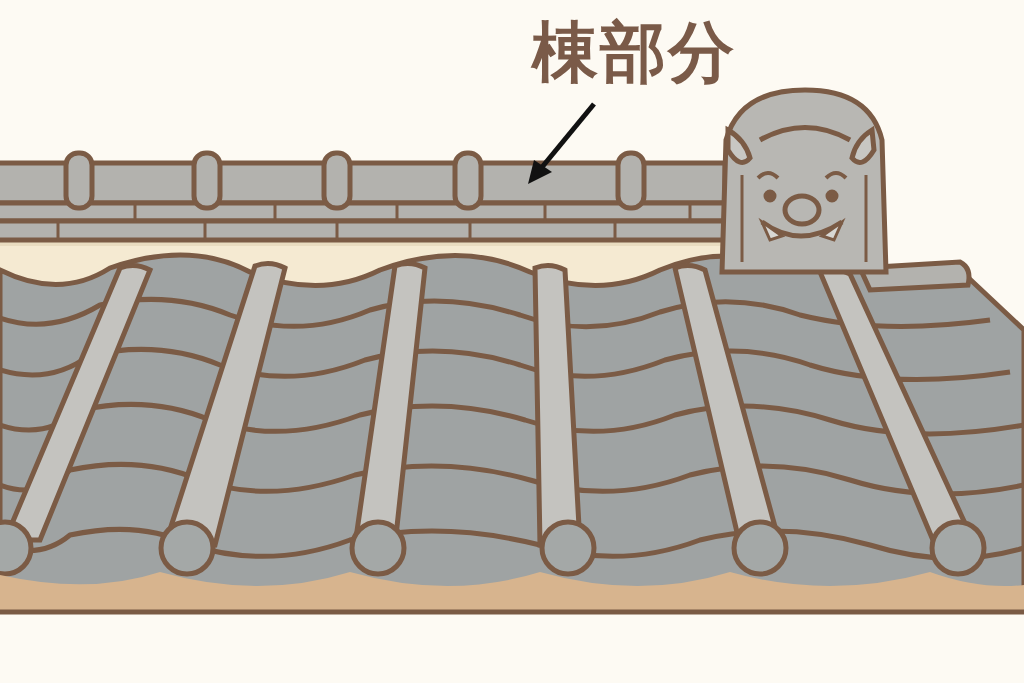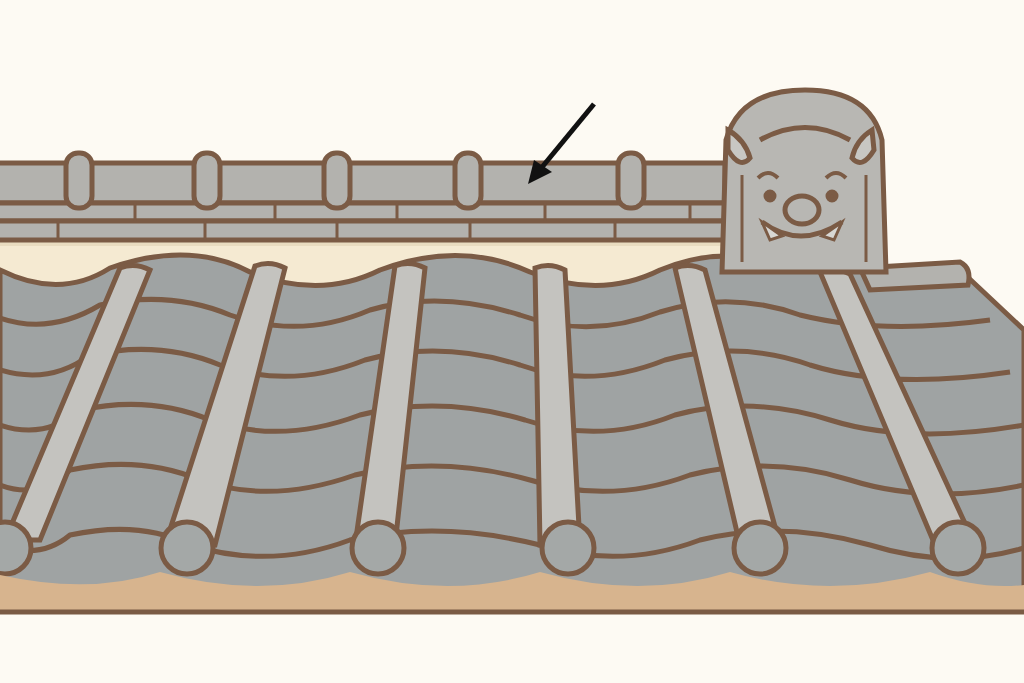--- a/index.html
+++ b/index.html
@@ -103,13 +103,14 @@
       <line x1="742" y1="175" x2="742" y2="262" stroke-width="3"></line>
       <line x1="866" y1="175" x2="866" y2="262" stroke-width="3"></line>
     </g>
 
     <g>
       <line x1="594" y1="104" x2="538" y2="172" stroke="#111" stroke-width="5"></line>
       <polygon points="528,184 534,160 552,172" fill="#111"></polygon>
     </g>
   </svg>
 
+  <div class="label">棟部分</div>
 </div>
 
 </body></html>

